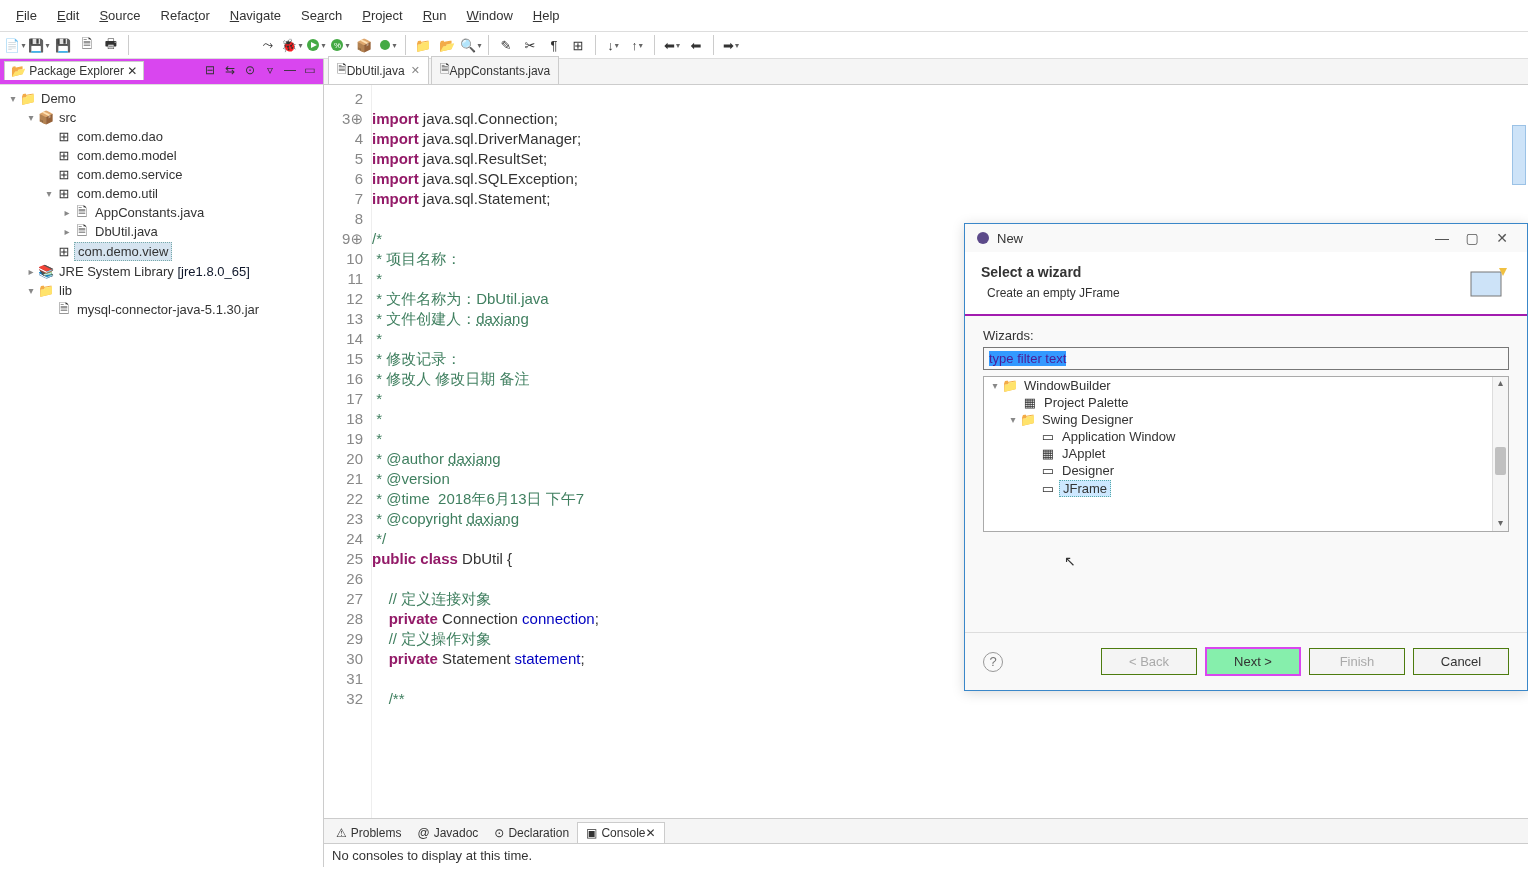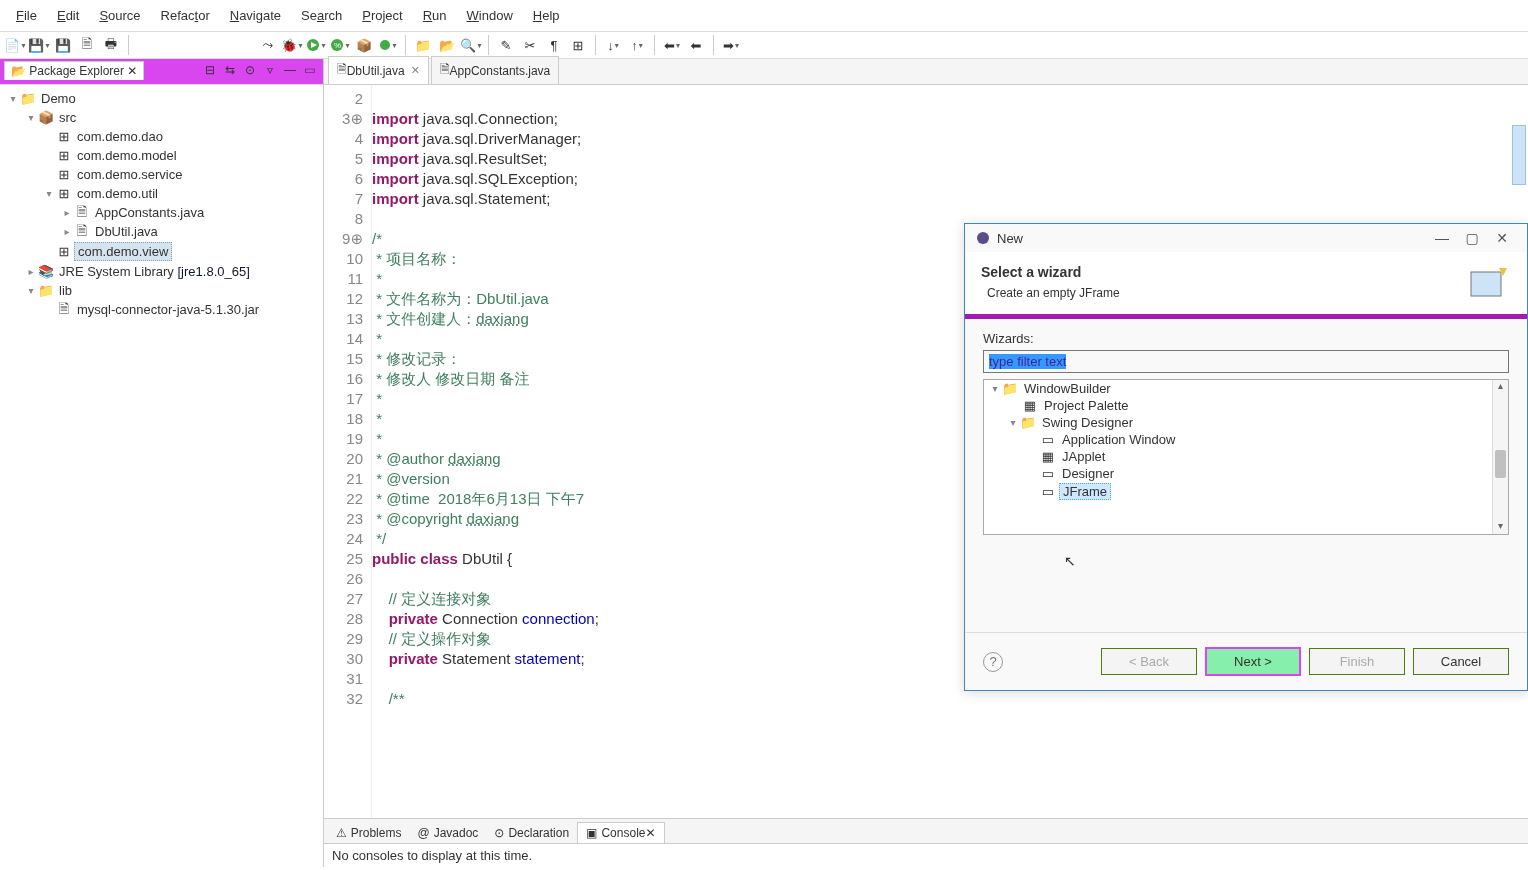--- a/index.html
+++ b/index.html
@@ -55,21 +55,21 @@
 .btab.active { background: #fff; border: 1px solid #ccc; border-bottom: none; }
 .btab .icon { margin-right: 4px; }
 .console-msg { padding: 4px 8px; }
 
 
 .dialog { position: absolute; left: 640px; top: 164px; width: 564px; height: 468px; background: #f9f9f9; border: 1px solid #3a87c9; box-shadow: 0 2px 12px rgba(0,0,0,0.15); display: flex; flex-direction: column; }
 .dlg-title { display: flex; align-items: center; padding: 6px 10px; }
 .dlg-title .eclipse-icon { width: 16px; height: 16px; margin-right: 6px; }
 .dlg-title .t { flex: 1; }
 .dlg-title .win-btn { width: 30px; text-align: center; cursor: pointer; font-size: 14px; color: #555; }
-.dlg-banner { background: #fff; padding: 12px 16px 10px; display: flex; border-bottom: 5px solid #a21caf; }
+.dlg-banner { background: #fff; padding: 12px 16px 10px; display: flex; border-bottom: 2px solid #a21caf; }
 .dlg-banner .txt { flex: 1; }
 .dlg-banner .h { font-size: 14px; font-weight: 600; margin-bottom: 6px; }
 .dlg-banner .d { font-size: 12px; padding-left: 6px; }
 .dlg-banner .banner-icon { width: 44px; height: 40px; }
 .dlg-body { flex: 1; padding: 12px 18px; }
 .dlg-body label { font-size: 13px; }
 .filter-input { width: 100%; padding: 3px 5px; margin-top: 4px; border: 1px solid #777; font-size: 13px; }
 .filter-input .sel { background: #3399ff; color: #4c1d95; }
 .wizard-tree { border: 1px solid #aaa; margin-top: 6px; height: 156px; overflow: auto; position: relative; background: #fff; }
 .wizard-tree .wt-node { display: flex; align-items: center; padding: 1px 4px; }

